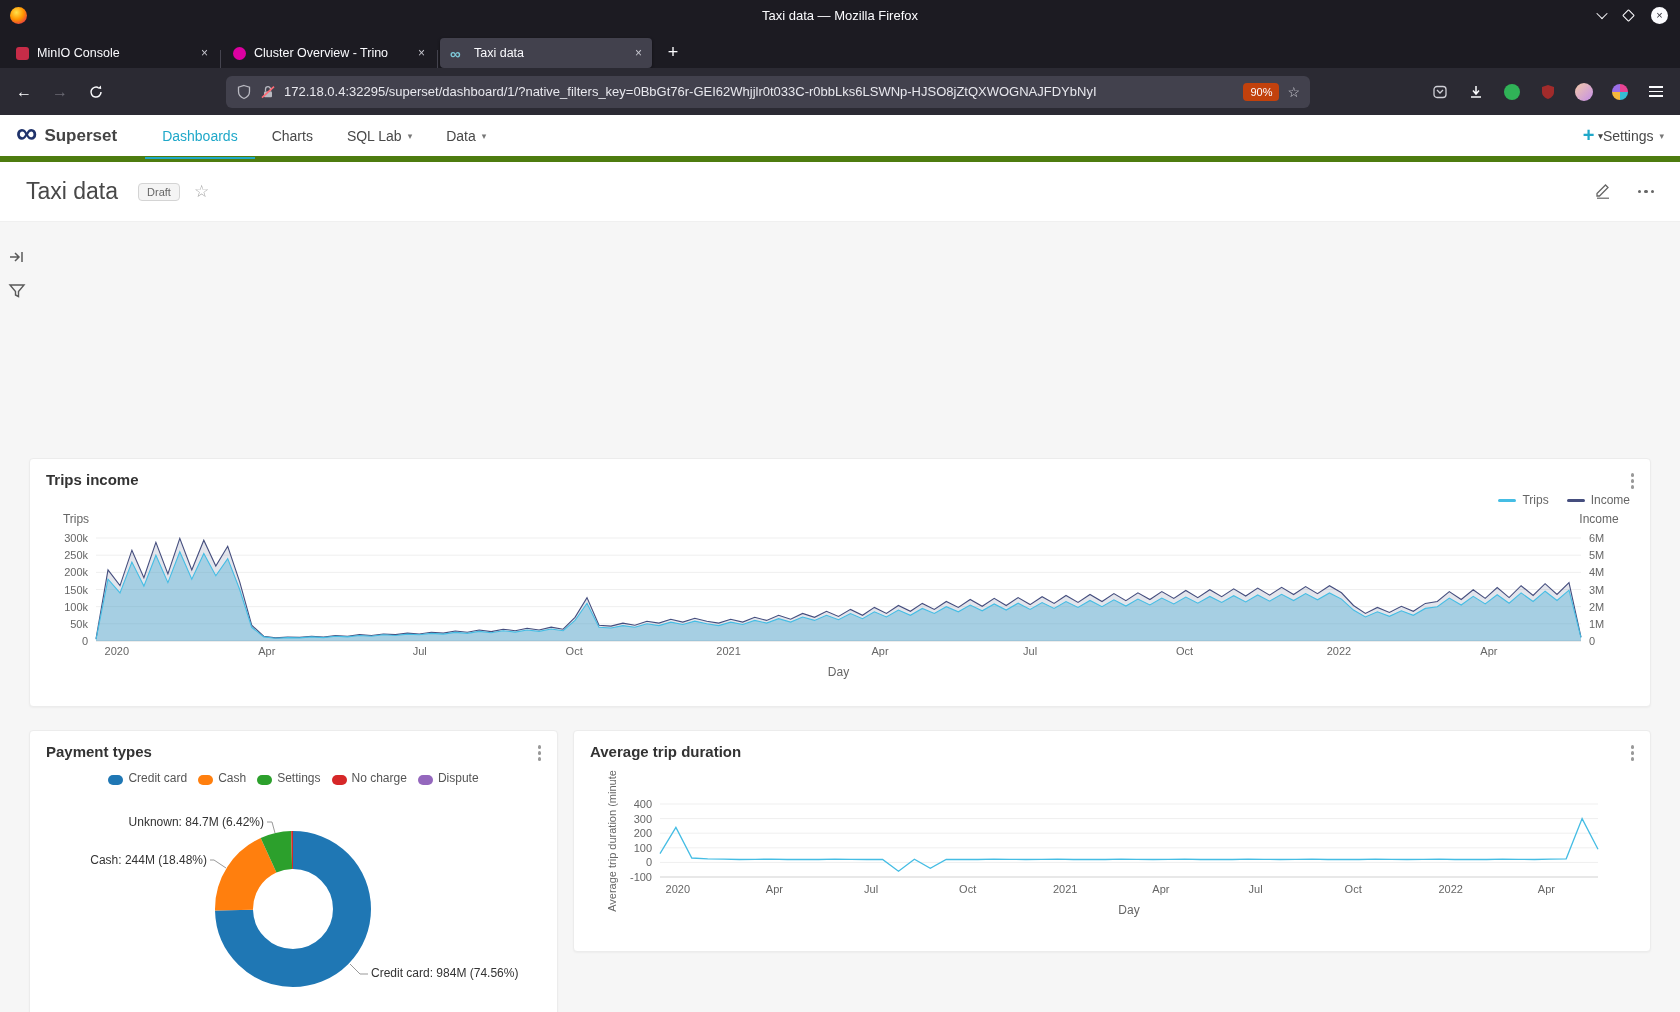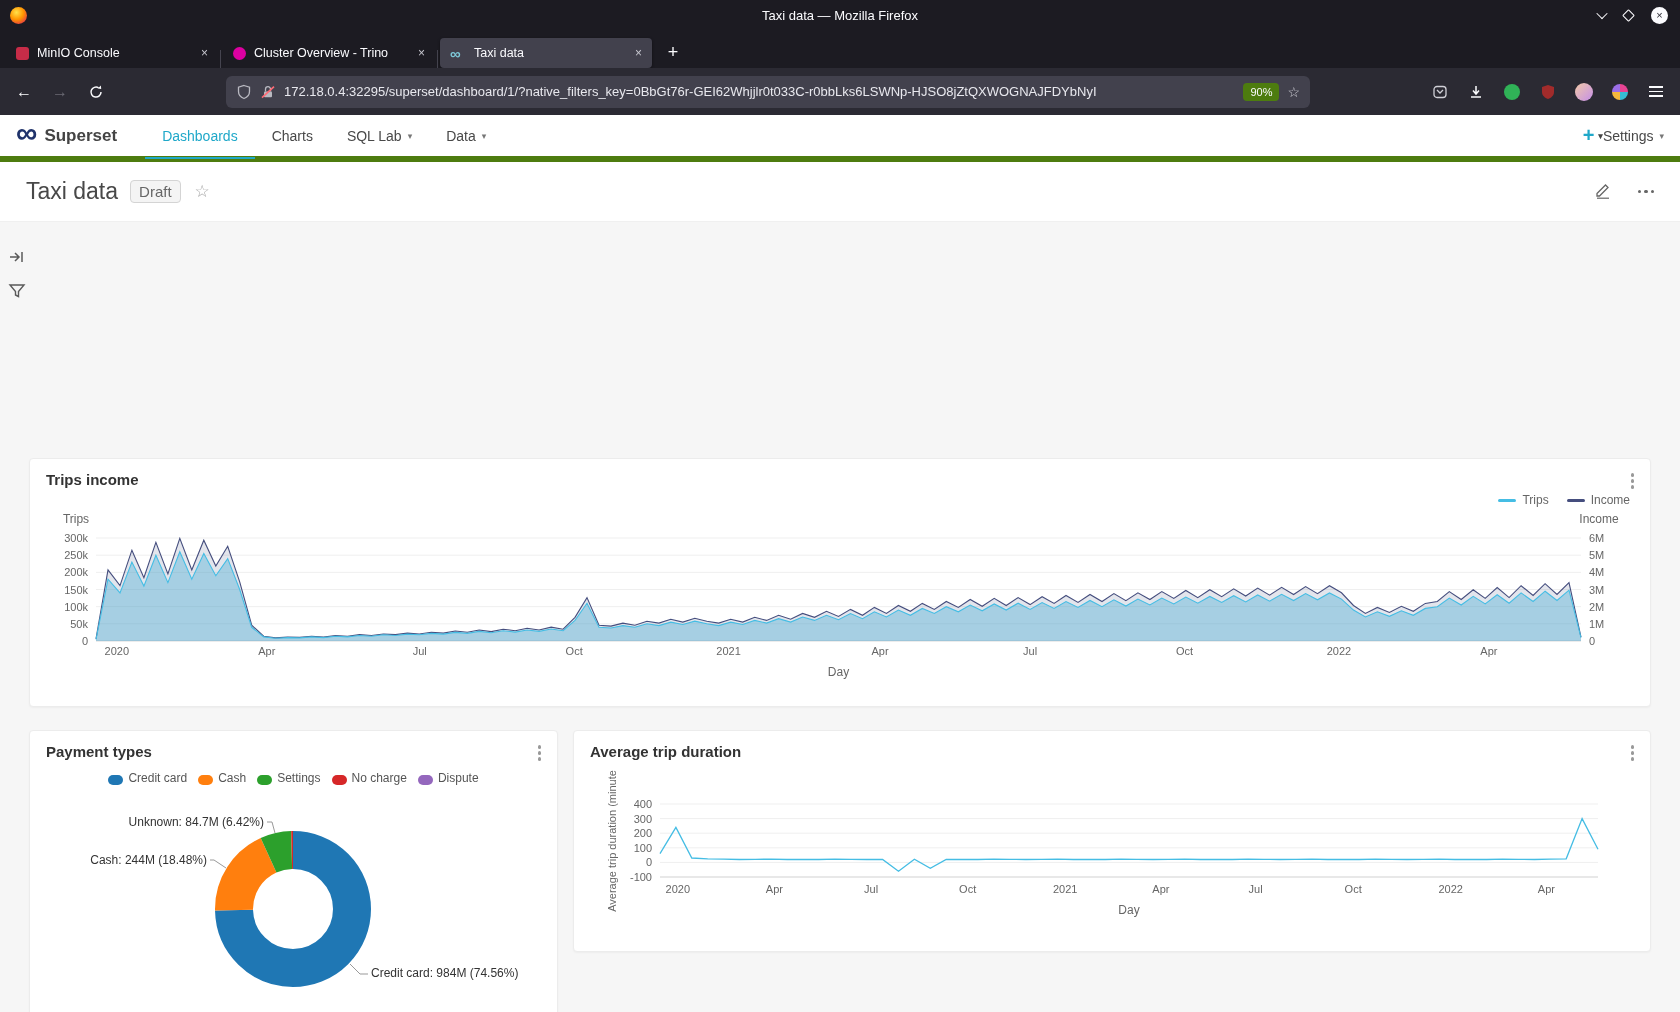--- a/index.html
+++ b/index.html
@@ -42,21 +42,21 @@
           display:flex;align-items:center;padding:14px 10px;gap:8px}
   .nav-icon{color:#FBFBFE;font-size:16px;width:28px;height:28px;display:flex;align-items:center;
             justify-content:center;border-radius:4px}
   .nav-icon.dim{color:#6B6A74}
   .i-back::before{content:"←"}
   .i-fwd::before{content:"→"}
   .nav-spacer1{width:100px}
   .urlbar{height:32px;width:1084px;background:#42414D;border-radius:6px;display:flex;
           align-items:center;gap:8px;padding:0 10px;color:#FBFBFE}
   .url-text{flex:1;font-size:13px;white-space:nowrap;overflow:hidden;color:#E8E8EE}
-  .zoom-pill{background:#4d7c0f;border-radius:4px;font-size:11px;padding:3px 7px;color:#FBFBFE}
+  .zoom-pill{background:#c2410c;border-radius:4px;font-size:11px;padding:3px 7px;color:#FBFBFE}
   .i-star::before{content:"☆"}
   .star-ic{color:#D0D0D7;font-size:14px}
   .nav-spacer2{flex:1}
   .ext-green{width:16px;height:16px;border-radius:50%;background:#30B257}
   .avatar{width:18px;height:18px;border-radius:50%;background:linear-gradient(135deg,#F2C9A8,#C48FE8)}
   .pinwheel{width:16px;height:16px;border-radius:50%;
             background:conic-gradient(#e84393 0 25%,#36bcd4 25% 50%,#f5b83d 50% 75%,#9b6ee8 75% 100%)}
   .burger{display:flex;flex-direction:column;gap:3px}
   .burger i{display:block;width:14px;height:1.6px;background:#FBFBFE}
 
@@ -72,21 +72,21 @@
   .i-caret::before{content:"▾"}
   .caret{font-size:9px;color:#777}
   .ss-right{margin-left:auto;display:flex;align-items:center;}
   .plusbtn{display:flex;align-items:center;gap:4px;color:#1FA8C9;font-size:20px;font-weight:bold}
   .plusbtn .caret{color:#444}
   .settings{font-size:14px;color:#484848;display:flex;align-items:center;gap:6px}
 
   .pg-header{position:absolute;top:162px;left:0;width:100%;height:60px;background:#fff;
              display:flex;align-items:center;padding:0 26px;border-bottom:1px solid #F0F0F0}
   .pg-title{font-size:23px;color:#484848}
-  .badge{margin-left:12px;font-size:15px;color:#666;background:#F4F4F4;border:1px solid #D4D4D4;
+  .badge{margin-left:20px;font-size:11px;color:#666;background:#F4F4F4;border:1px solid #D4D4D4;
          border-radius:4px;padding:2px 8px}
   .fav-star{margin-left:14px;color:#A6A6A6;font-size:17px}
   .pg-actions{margin-left:auto;display:flex;align-items:center;gap:26px;color:#666}
   .hdots{display:flex;gap:3px}
   .hdots i{width:3.5px;height:3.5px;border-radius:50%;background:#666}
 
   
   .rail{position:absolute;left:8px;top:248px;display:flex;flex-direction:column;gap:12px}
   .card{position:absolute;background:#fff;border:1px solid #ECECEC;border-radius:4px;
         box-shadow:0 1px 2px rgba(0,0,0,.04)}

